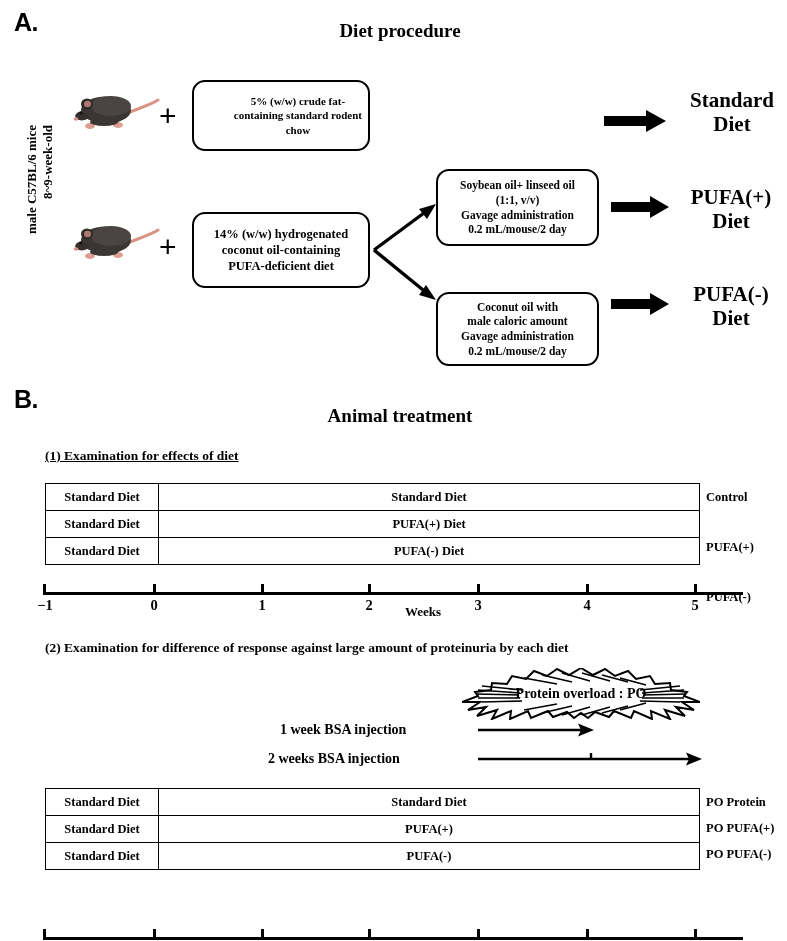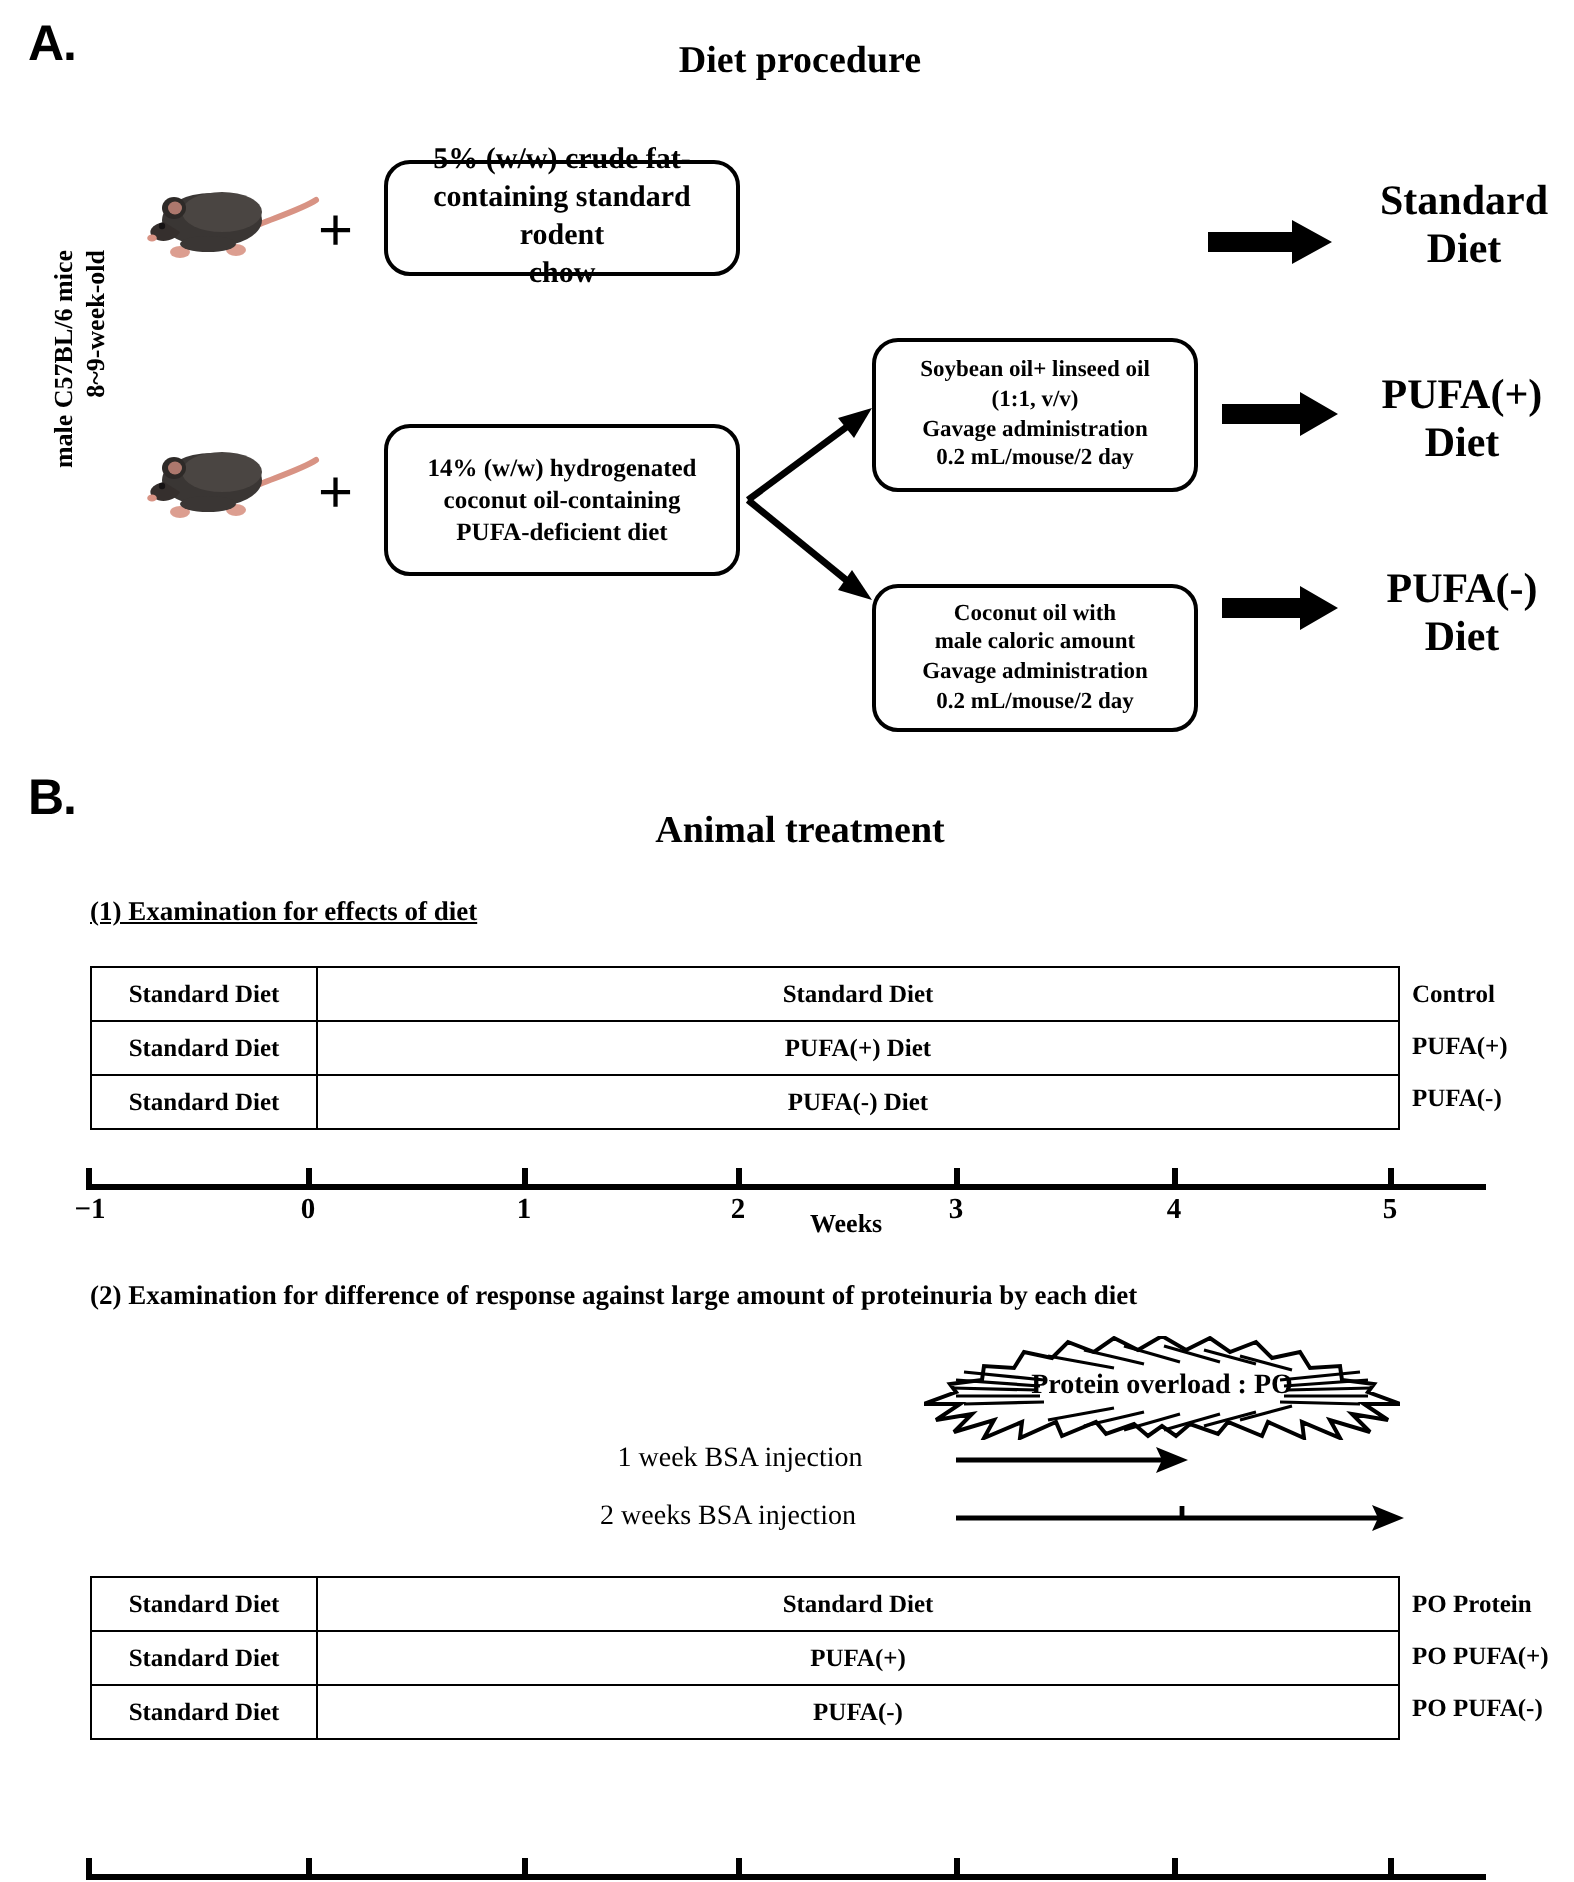--- a/index.html
+++ b/index.html
@@ -145,24 +145,24 @@
     top: 50%;
     transform: translateY(-52%);
     text-align: center;
     font-weight: bold;
     font-size: 14px;
     white-space: nowrap;
   }
 
   
   .bsa-label {
-    font-weight: normal;
+    font-weight: bold;
     font-size: 14px;
     white-space: nowrap;
-    text-align: center;
+    text-align: left;
   }
 </style>
 </head>
 <body>
 
 <div class="abs panel-letter" style="left:14px; top:8px;">A.</div>
 
 <div class="abs section-title" style="left:270px; top:20px; width:260px;">Diet procedure</div>
 
 <div class="abs" style="left:22px; top:125px; width:40px; height:160px;">
@@ -181,21 +181,21 @@
     <circle cx="13" cy="28" r="1.6" fill="#161314"></circle>
     <ellipse cx="8" cy="34" rx="2.4" ry="1.8" fill="#d89384"></ellipse>
     <ellipse cx="22" cy="41" rx="5" ry="3" fill="#d89384" opacity="0.9"></ellipse>
     <ellipse cx="50" cy="40" rx="5" ry="3" fill="#d89384" opacity="0.9"></ellipse>
     <ellipse cx="36" cy="37" rx="14" ry="4" fill="#3a3634"></ellipse>
   </svg>
 </div>
 
 <div class="abs plus" style="left:159px; top:101px;">+</div>
 
-<div class="abs rbox" style="left:192px; top:80px; width:178px; height:58px; font-size:15px;">
+<div class="abs rbox" style="left:192px; top:80px; width:178px; height:71px; font-size:11px;justify-content:flex-end;">
   <div class="rbox-inner">
     <div>5% (w/w) crude fat-</div>
     <div>containing standard rodent</div>
     <div>chow</div>
   </div>
 </div>
 
 <div class="abs" style="left:604px; top:110px;">
   <svg class="arrow-svg" width="62" height="22" viewBox="0 0 62 22" xmlns="http://www.w3.org/2000/svg">
     <path d="M0 6 L42 6 L42 0 L62 11 L42 22 L42 16 L0 16 Z" fill="#000"></path>
@@ -300,21 +300,21 @@
         <td>PUFA(+) Diet</td>
       </tr>
       <tr>
         <td class="col-pre">Standard Diet</td>
         <td>PUFA(-) Diet</td>
       </tr>
     </tbody>
   </table>
 </div>
 
-<div class="abs row-labels-stack" style="left:706px; top:484px;">
+<div class="abs row-labels-stack" style="left:706px; top:484px;gap:24px;">
   <div class="row-label">Control</div>
   <div class="row-label">PUFA(+)</div>
   <div class="row-label">PUFA(-)</div>
 </div>
 
 <div class="abs timeline" style="left:43px; top:582px; width:700px; height:40px;">
   <div class="tl-axis" style="width:700px;"></div>
   <div class="tl-tick" style="left:0px;"></div>
   <div class="tl-tick" style="left:110px;"></div>
   <div class="tl-tick" style="left:218px;"></div>

